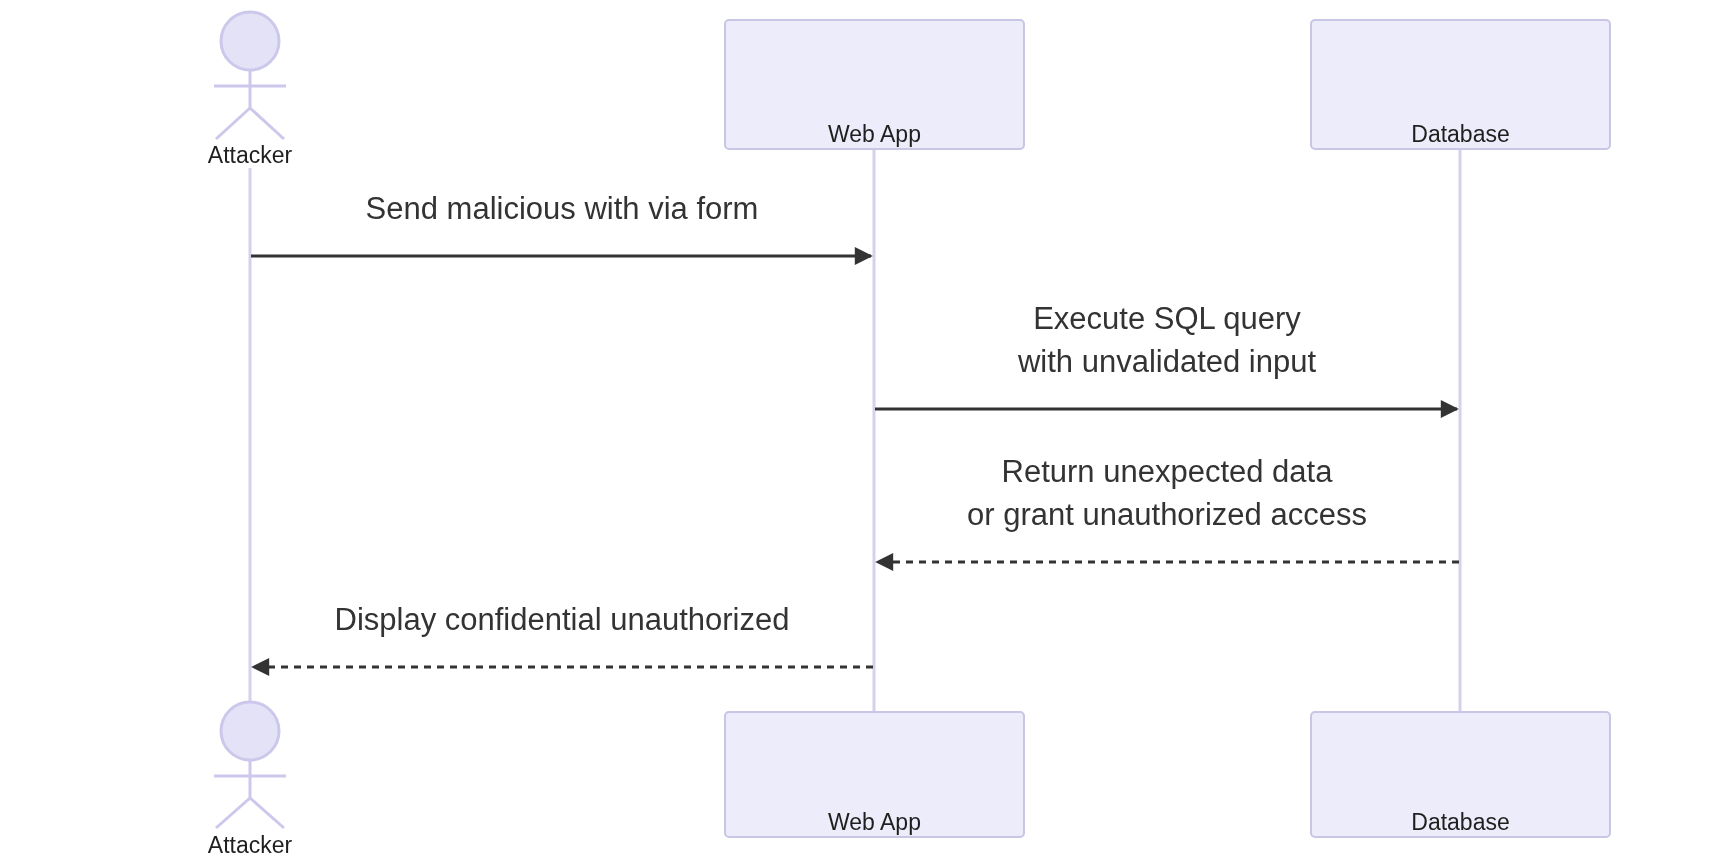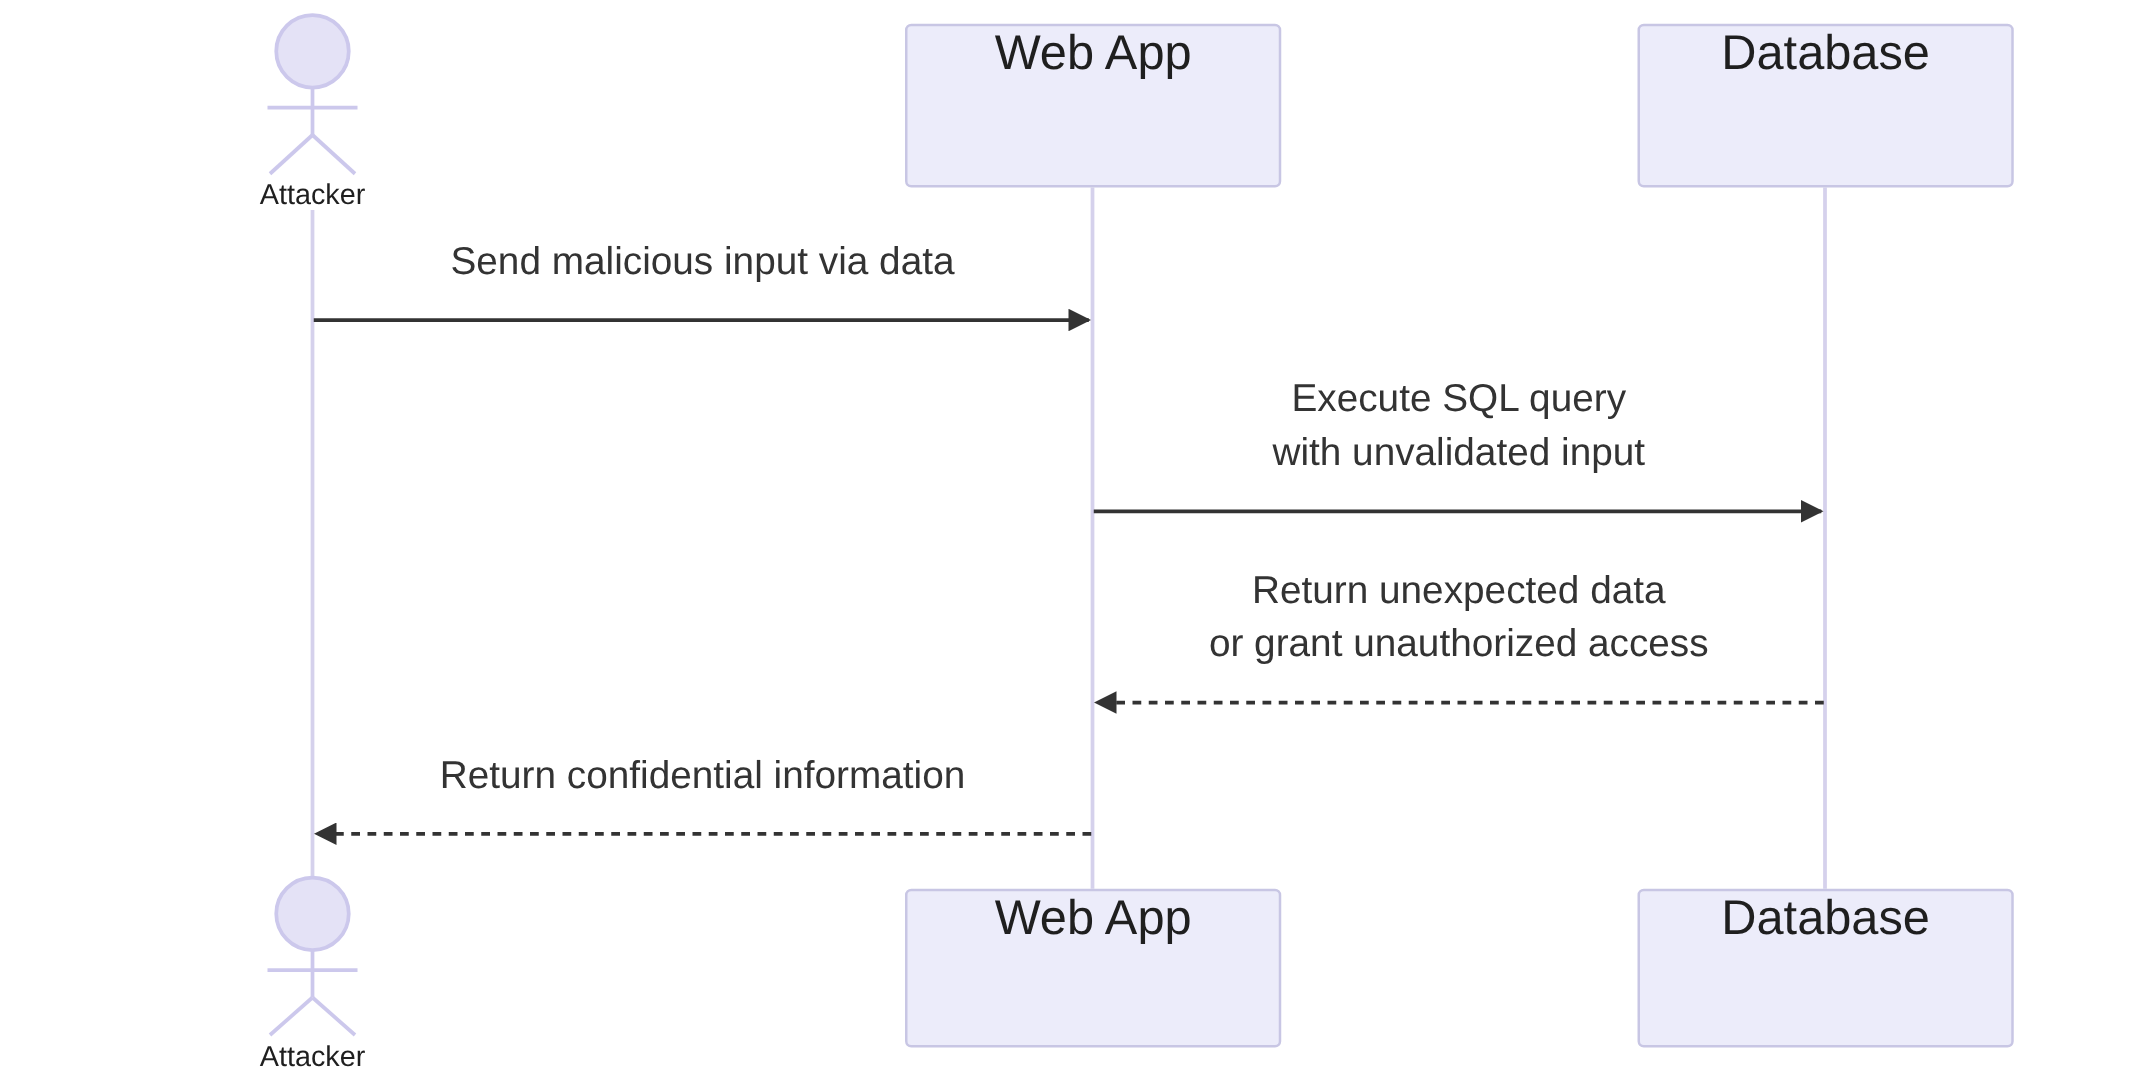--- a/index.html
+++ b/index.html
@@ -51,26 +51,26 @@
   }
   .signal.dashed {
     stroke-dasharray: 7 6;
   }
   .arrowhead-fill {
     fill: var(--signal);
   }
   .part-box {
     position: absolute;
     display: flex;
-    align-items: flex-start;
+    align-items: flex-end;
     justify-content: center;
     background: var(--participant-fill);
     border: 2px solid var(--participant-border);
     border-radius: 5px;
-    font-size: 39px;
+    font-size: 23px;
     color: var(--label-text);
     box-sizing: border-box;
   }
   #box-webapp-top   { left: 724px;  top: 19px;  width: 301px; height: 131px; }
   #box-database-top { left: 1310px; top: 19px;  width: 301px; height: 131px; }
   #box-webapp-bot   { left: 724px;  top: 711px; width: 301px; height: 127px; }
   #box-database-bot { left: 1310px; top: 711px; width: 301px; height: 127px; }
   .actor-label {
     position: absolute;
     transform: translateX(-50%);
@@ -142,20 +142,20 @@
   <div class="part-box" id="box-webapp-bot">
     <span>Web App</span>
   </div>
   <div class="part-box" id="box-database-bot">
     <span>Database</span>
   </div>
 
   <div class="actor-label" id="actor-label-top">Attacker</div>
   <div class="actor-label" id="actor-label-bot">Attacker</div>
 
-  <div class="msg" id="msg-0">Send malicious input via data</div>
+  <div class="msg" id="msg-0">Send malicious with via form</div>
   <div class="msg" id="msg-2">Return unexpected data
 or grant unauthorized access</div>
   <div class="msg" id="msg-1">Execute SQL query
 with unvalidated input</div>
-  <div class="msg" id="msg-3">Return confidential information</div>
+  <div class="msg" id="msg-3">Display confidential unauthorized</div>
 
 </div>
 
 </body></html>

